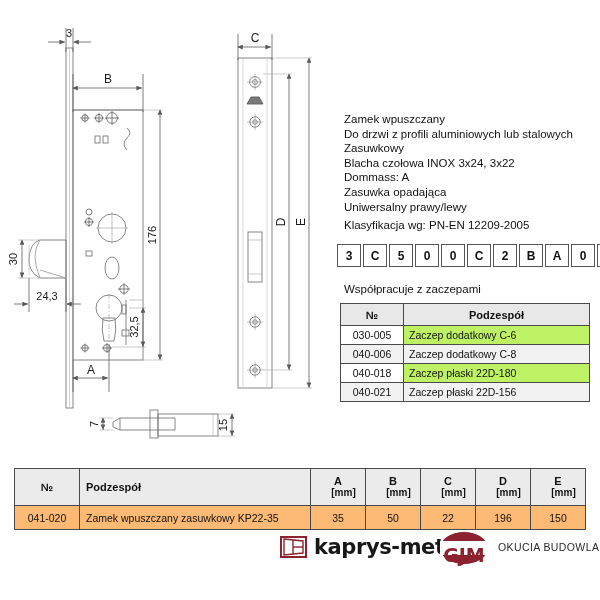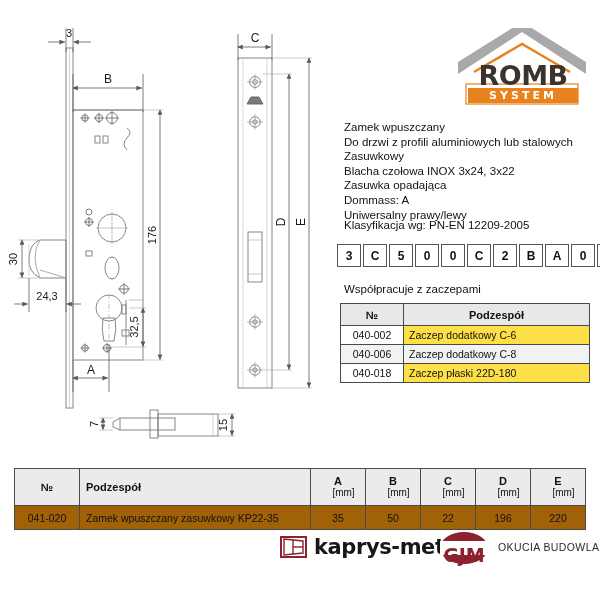--- a/index.html
+++ b/index.html
@@ -62,21 +62,21 @@
     font-weight: bold;
     font-size: 11px;
     letter-spacing: 3px;
     color: #ffffff;
     line-height: 13px;
   }
 
   
   #spec-text {
     position: absolute;
-    left: 344px; top: 120px;
+    left: 344px; top: 112px;
     width: 250px;
     font-size: 11.5px;
     line-height: 14.6px;
     color: #111;
   }
   #spec-text .line { white-space: nowrap; }
   #classification-label {
     position: absolute;
     left: 344px; top: 219px;
     font-size: 11.5px;
@@ -132,21 +132,21 @@
     text-align: center;
     height: 21px;
   }
   #accessories-table td.no {
     width: 62px;
     text-align: center;
     background: #fff;
   }
   #accessories-table td.name {
     padding-left: 5px;
-    background: #fde047;
+    background: #bef264;
   }
   #accessories-table tbody tr:nth-child(even) td { background: #f2f2f2; }
 
   
   #main-table {
     position: absolute;
     left: 14px; top: 468px;
     width: 572px;
     border-collapse: collapse;
     font-size: 10.5px;
@@ -156,25 +156,25 @@
     color: #111;
   }
   #main-table thead th {
     background: #ebebeb;
     font-weight: bold;
     height: 34px;
     text-align: center;
     font-size: 11px;
     line-height: 12px;
   }
-  #main-table tbody td { height: 21px; background: #a16207; }
+  #main-table tbody td { height: 21px; background: #fdba74; }
   #main-table .c-no { width: 62px; text-align: center; }
   #main-table .c-name { text-align: left; padding-left: 6px; }
   #main-table .c-dim { width: 52px; text-align: center; }
-  .unit { font-weight: normal; font-size: 10px; display: block; margin-left: 11px; }
+  .unit { font-weight: bold; font-size: 10px; display: block; margin-left: 11px; }
 
   
   #footer-logos {
     position: absolute;
     left: 0; top: 532px;
     width: 600px; height: 46px;
   }
   #kaprys-logo { position: absolute; left: 280px; top: 2px; }
   #kaprys-mark {
     position: absolute; left: 0; top: 2px;
@@ -423,39 +423,28 @@
         <line x1="99" y1="430" x2="113" y2="430" stroke="#a9a9a9" stroke-width="0.6"></line>
         <line x1="232" y1="414" x2="232" y2="436" marker-start="url(#arS)" marker-end="url(#ar)"></line>
         <line x1="218" y1="414" x2="235" y2="414" stroke="#a9a9a9" stroke-width="0.6"></line>
         <line x1="218" y1="436" x2="235" y2="436" stroke="#a9a9a9" stroke-width="0.6"></line>
       </g>
       <text x="98" y="424" text-anchor="middle" font-family="Liberation Sans, sans-serif" font-size="11" fill="#1a1a1a" transform="rotate(-90 98 424)">7</text>
       <text x="227" y="425" text-anchor="middle" font-family="Liberation Sans, sans-serif" font-size="11" fill="#1a1a1a" transform="rotate(-90 227 425)">15</text>
     </svg>
   </div>
 
-  <div id="romb-logo">
-    <svg width="140" height="80" viewBox="0 0 140 80">
-      <path d="M6,46 L70,4 L134,46 L134,34 L70,-6 L6,34 Z" fill="#a9a9a9"></path>
-      <path d="M22,44 L70,16 L118,44" fill="none" stroke="#e8821e" stroke-width="2.4"></path>
-      <rect x="14" y="56" width="112" height="20" fill="none" stroke="#e8821e" stroke-width="1.2"></rect>
-    </svg>
-    <div class="romb-word">ROMB</div>
-    <div class="romb-sys-bar">
-      <div class="romb-sys-text">SYSTEM</div>
-    </div>
-  </div>
 
   <div id="spec-text">
     <div class="line">Zamek wpuszczany</div>
     <div class="line">Do drzwi z profili aluminiowych lub stalowych</div>
     <div class="line">Zasuwkowy</div>
     <div class="line">Blacha czołowa INOX 3x24, 3x22</div>
+    <div class="line">Dommass: A</div>
     <div class="line">Zasuwka opadająca</div>
-    <div class="line">Dommass: A</div>
     <div class="line">Uniwersalny prawy/lewy</div>
   </div>
 
   <div id="classification-label">Klasyfikacja wg: PN-EN 12209-2005</div>
 
   <div id="class-code">
     <div class="cell">3</div>
     <div class="cell">C</div>
     <div class="cell">5</div>
     <div class="cell">0</div>
@@ -472,30 +461,34 @@
 
   <table id="accessories-table">
     <thead>
       <tr>
         <th style="width:62px">№</th>
         <th>Podzespół</th>
       </tr>
     </thead>
     <tbody>
       <tr>
-        <td class="no">040-002</td>
+        <td class="no">030-005</td>
         <td class="name">Zaczep dodatkowy  C-6</td>
       </tr>
       <tr>
         <td class="no">040-006</td>
         <td class="name">Zaczep dodatkowy  C-8</td>
       </tr>
       <tr>
         <td class="no">040-018</td>
         <td class="name">Zaczep płaski 22D-180</td>
+      </tr>
+      <tr>
+        <td class="no">040-021</td>
+        <td class="name">Zaczep płaski 22D-156</td>
       </tr>
     </tbody>
   </table>
 
   <table id="main-table">
     <thead>
       <tr>
         <th class="c-no">№</th>
         <th class="c-name">Podzespół</th>
         <th class="c-dim">
@@ -521,21 +514,21 @@
       </tr>
     </thead>
     <tbody>
       <tr>
         <td class="c-no">041-020</td>
         <td class="c-name">Zamek wpuszczany  zasuwkowy  KP22-35</td>
         <td class="c-dim">35</td>
         <td class="c-dim">50</td>
         <td class="c-dim">22</td>
         <td class="c-dim">196</td>
-        <td class="c-dim">220</td>
+        <td class="c-dim">150</td>
       </tr>
     </tbody>
   </table>
 
   <div id="footer-logos">
     <div id="kaprys-logo">
       <div id="kaprys-mark">
         <svg width="23" height="18" viewBox="0 0 23 18">
           <path d="M2,1 L21,3 L21,15 L2,17 Z" fill="none" stroke="#8c2230" stroke-width="1.4"></path>
           <line x1="11" y1="2" x2="11" y2="16" stroke="#8c2230" stroke-width="1.4"></line>

